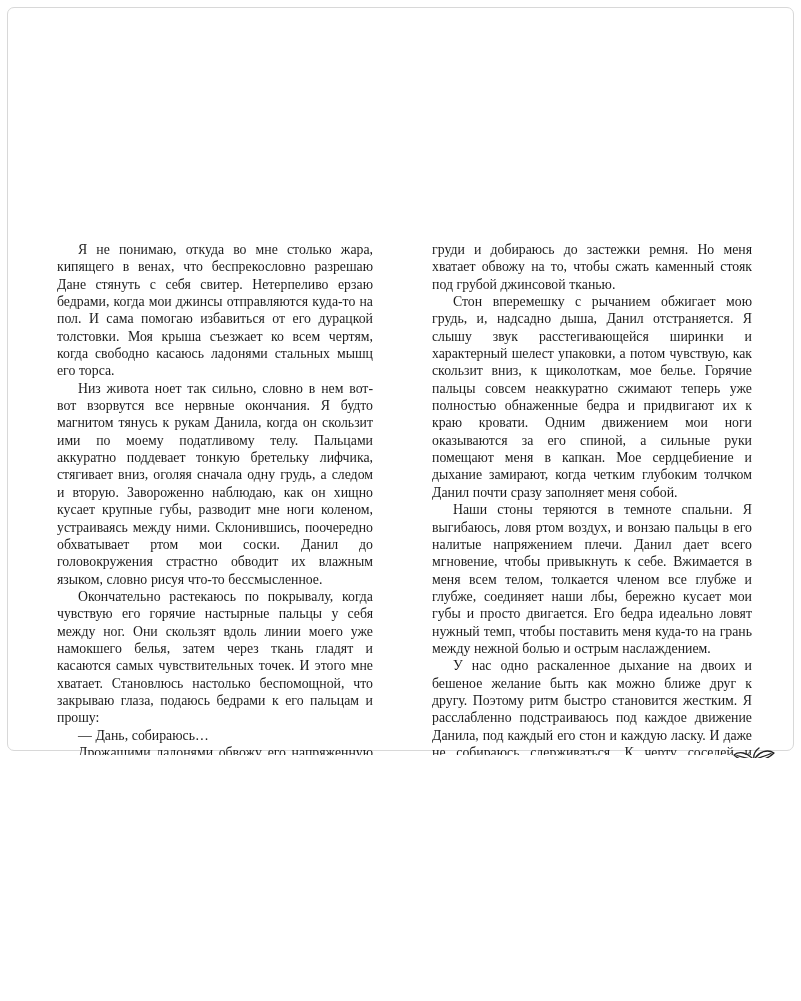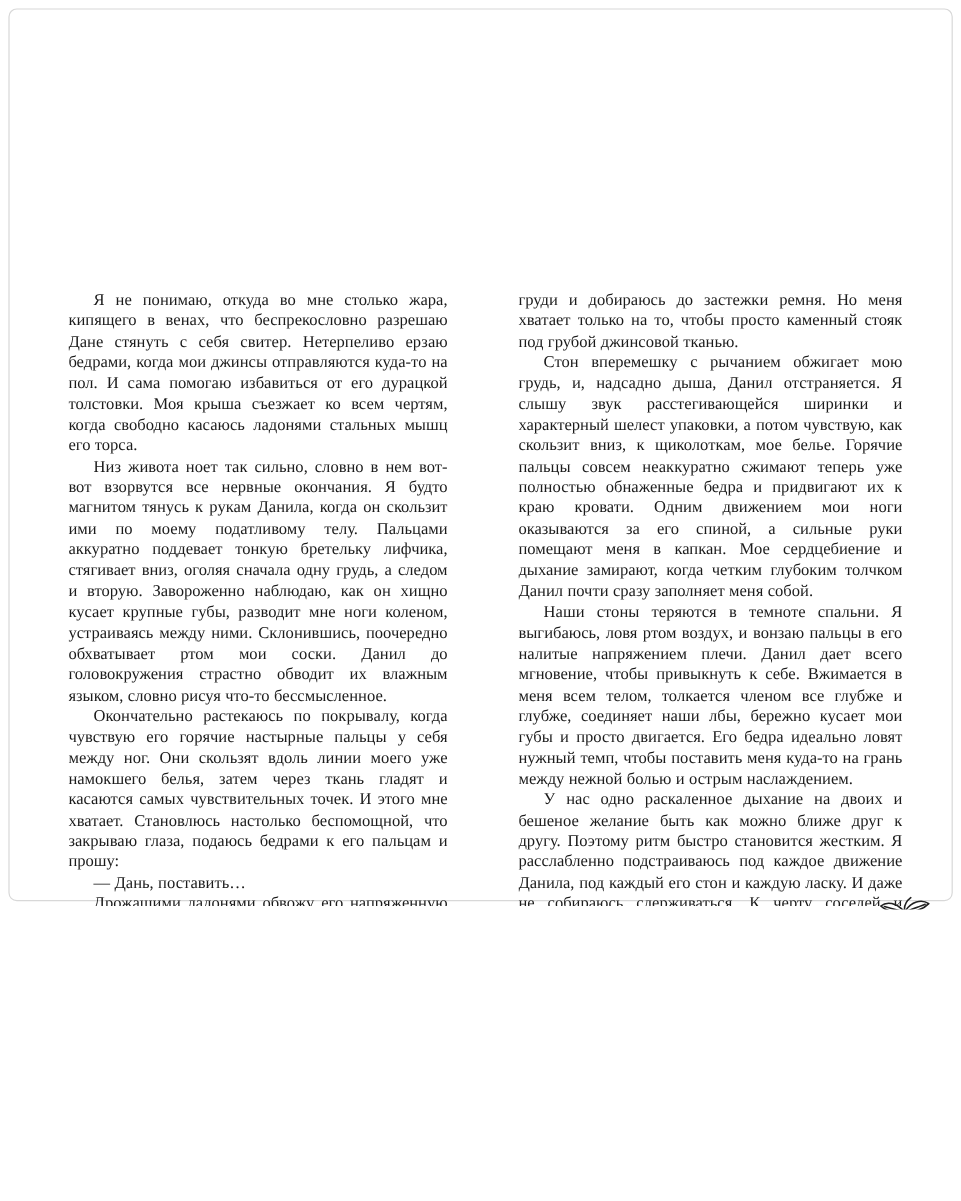--- a/index.html
+++ b/index.html
@@ -38,29 +38,29 @@
 
 <div class="canvas">
 
   <div class="sheet"></div>
 
   <div class="page page-left">
     <div class="text-block">
       <p lang="ru">Я не понимаю, откуда во мне столько жара, кипящего в венах, что беспрекословно разрешаю Дане стянуть с себя свитер. Нетерпеливо ерзаю бедрами, когда мои джинсы отправляются куда-то на пол. И сама помогаю избавиться от его дурацкой толстовки. Моя крыша съезжает ко всем чертям, когда свободно касаюсь ладонями стальных мышц его торса.</p>
       <p lang="ru">Низ живота ноет так сильно, словно в нем вот-вот взорвутся все нервные окончания. Я будто магнитом тянусь к рукам Данила, когда он скользит ими по моему податливому телу. Пальцами аккуратно поддевает тонкую бретельку лифчика, стягивает вниз, оголяя сначала одну грудь, а следом и вторую. Завороженно наблюдаю, как он хищно кусает крупные губы, разводит мне ноги коленом, устраиваясь между ними. Склонившись, поочередно обхватывает ртом мои соски. Данил до головокружения страстно обводит их влажным языком, словно рисуя что-то бессмысленное.</p>
       <p lang="ru">Окончательно растекаюсь по покрывалу, когда чувствую его горячие настырные пальцы у себя между ног. Они скользят вдоль линии моего уже намокшего белья, затем через ткань гладят и касаются самых чувствительных точек. И этого мне хватает. Становлюсь настолько беспомощной, что закрываю глаза, подаюсь бедрами к его пальцам и прошу:</p>
-      <p lang="ru">— Дань, поставить…</p>
+      <p lang="ru">— Дань, собираюсь…</p>
       <p lang="ru">Дрожащими ладонями обвожу его напряженную шею, широкие плечи, спускаюсь вниз по</p>
     </div>
     <div class="pagenum">176</div>
   </div>
 
   <div class="page page-right">
     <div class="text-block">
-      <p lang="ru" class="no-indent">груди и добираюсь до застежки ремня. Но меня хватает только на то, чтобы просто каменный стояк под грубой джинсовой тканью.</p>
+      <p lang="ru" class="no-indent">груди и добираюсь до застежки ремня. Но меня хватает обвожу на то, чтобы сжать каменный стояк под грубой джинсовой тканью.</p>
       <p lang="ru">Стон вперемешку с рычанием обжигает мою грудь, и, надсадно дыша, Данил отстраняется. Я слышу звук расстегивающейся ширинки и характерный шелест упаковки, а потом чувствую, как скользит вниз, к щиколоткам, мое белье. Горячие пальцы совсем неаккуратно сжимают теперь уже полностью обнаженные бедра и придвигают их к краю кровати. Одним движением мои ноги оказываются за его спиной, а сильные руки помещают меня в капкан. Мое сердцебиение и дыхание замирают, когда четким глубоким толчком Данил почти сразу заполняет меня собой.</p>
       <p lang="ru">Наши стоны теряются в темноте спальни. Я выгибаюсь, ловя ртом воздух, и вонзаю пальцы в его налитые напряжением плечи. Данил дает всего мгновение, чтобы привыкнуть к себе. Вжимается в меня всем телом, толкается членом все глубже и глубже, соединяет наши лбы, бережно кусает мои губы и просто двигается. Его бедра идеально ловят нужный темп, чтобы поставить меня куда-то на грань между нежной болью и острым наслаждением.</p>
       <p lang="ru">У нас одно раскаленное дыхание на двоих и бешеное желание быть как можно ближе друг к другу. Поэтому ритм быстро становится жестким. Я расслабленно подстраиваюсь под каждое движение Данила, под каждый его стон и каждую ласку. И даже не собираюсь сдерживаться. К черту соседей и приличия!</p>
     </div>
     <div class="pagenum">117</div>
 
     <div class="ornament">
       <svg viewBox="0 0 52 52" xmlns="http://www.w3.org/2000/svg">
         <g fill="none" stroke="#222222" stroke-width="1.3" stroke-linecap="round" stroke-linejoin="round">
 

